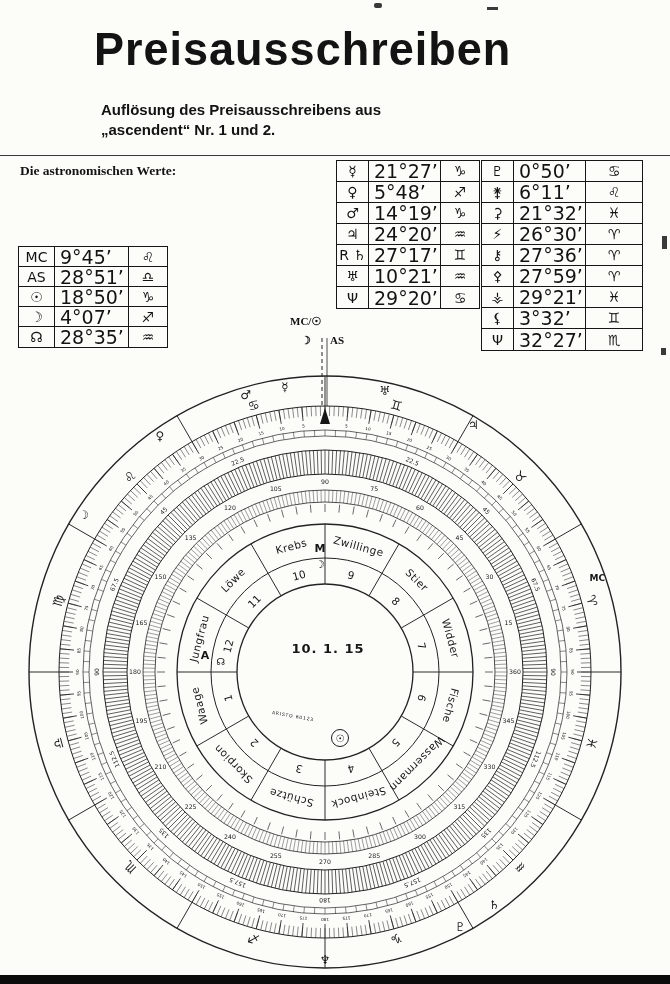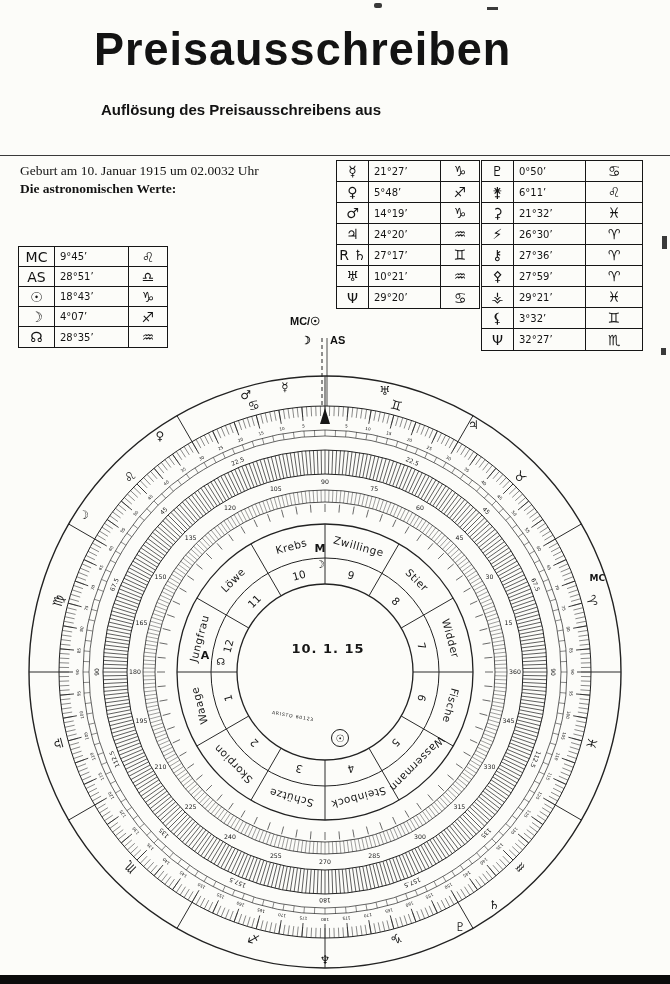--- a/index.html
+++ b/index.html
@@ -22,63 +22,63 @@
     position:absolute;display:grid;border:1.5px solid #161616;
     font-family:"DejaVu Sans",sans-serif;background:rgba(255,255,255,.0);
   }
   .tbl .c{
     border-right:1.2px solid #161616;border-bottom:1.2px solid #161616;
     display:flex;align-items:center;overflow:hidden;
   }
   .tbl .c.last-col{border-right:none}
   .tbl .c.last-row{border-bottom:none}
   .tbl .sym{justify-content:center;font-size:14px}
-  .tbl .val{padding-left:5px;font-size:10px}
+  .tbl .val{padding-left:5px;font-size:19px}
   .tbl .sgn{justify-content:center;font-size:14px}
   #left-table{left:18px;top:246px}
   #middle-table{left:336px;top:160px}
   #right-table{left:481px;top:160px}
   #wheel-svg{position:absolute;left:0;top:330px}
   #wheel-svg text{font-family:"DejaVu Sans",sans-serif;fill:#161616}
-  .ptr{position:absolute;font-family:Liberation Sans, sans-serif;font-size:11px;color:#111;font-weight:bold}
+  .ptr{position:absolute;font-family:Liberation Serif, serif;font-size:11px;color:#111;font-weight:bold}
   #lbl-mc{left:290px;top:315px}
   #lbl-moon{left:301px;top:334px}
   #lbl-as{left:330px;top:334px}
   .art{position:absolute;background:#3a3a3a}
   #art1{left:374px;top:3px;width:8px;height:5px;border-radius:2px}
   #art2{left:487px;top:7px;width:11px;height:3px}
   #art3{left:662px;top:236px;width:5px;height:13px}
   #art4{left:661px;top:348px;width:5px;height:7px}
   .bottom-bar{position:absolute;left:0;top:975px;width:670px;height:9px;background:#0b0b0b}
 </style>
 </head>
 <body>
 
 <div class="title">Preisausschreiben</div>
 
 <div class="subtitle">
   <div>Auflösung des Preisausschreibens aus</div>
+  <div>„ascendent“ Nr. 1 und 2.</div>
 </div>
 
 <div class="rule"></div>
 
 <div class="info">
-  <div>Geburt am 10. Januar 1915 um 02.0032 Uhr</div>
   <div class="caption">Die astronomischen Werte:</div>
 </div>
 
 <div class="tbl" id="left-table" style="grid-template-columns:36px 74px 38px;grid-auto-rows:20px">
     <div class="c sym">MC</div>
     <div class="c val">9°45’</div>
     <div class="c sgn last-col">♌</div>
     <div class="c sym">AS</div>
     <div class="c val">28°51’</div>
     <div class="c sgn last-col">♎</div>
     <div class="c sym">☉</div>
-    <div class="c val">18°43’</div>
+    <div class="c val">18°50’</div>
     <div class="c sgn last-col">♑</div>
     <div class="c sym">☽</div>
     <div class="c val">4°07’</div>
     <div class="c sgn last-col">♐</div>
     <div class="c sym last-row">☊</div>
     <div class="c val last-row">28°35’</div>
     <div class="c sgn last-col last-row">♒</div>
   </div>
 <div class="tbl" id="middle-table" style="grid-template-columns:32px 72px 38px;grid-auto-rows:21px">
     <div class="c sym">☿</div>

